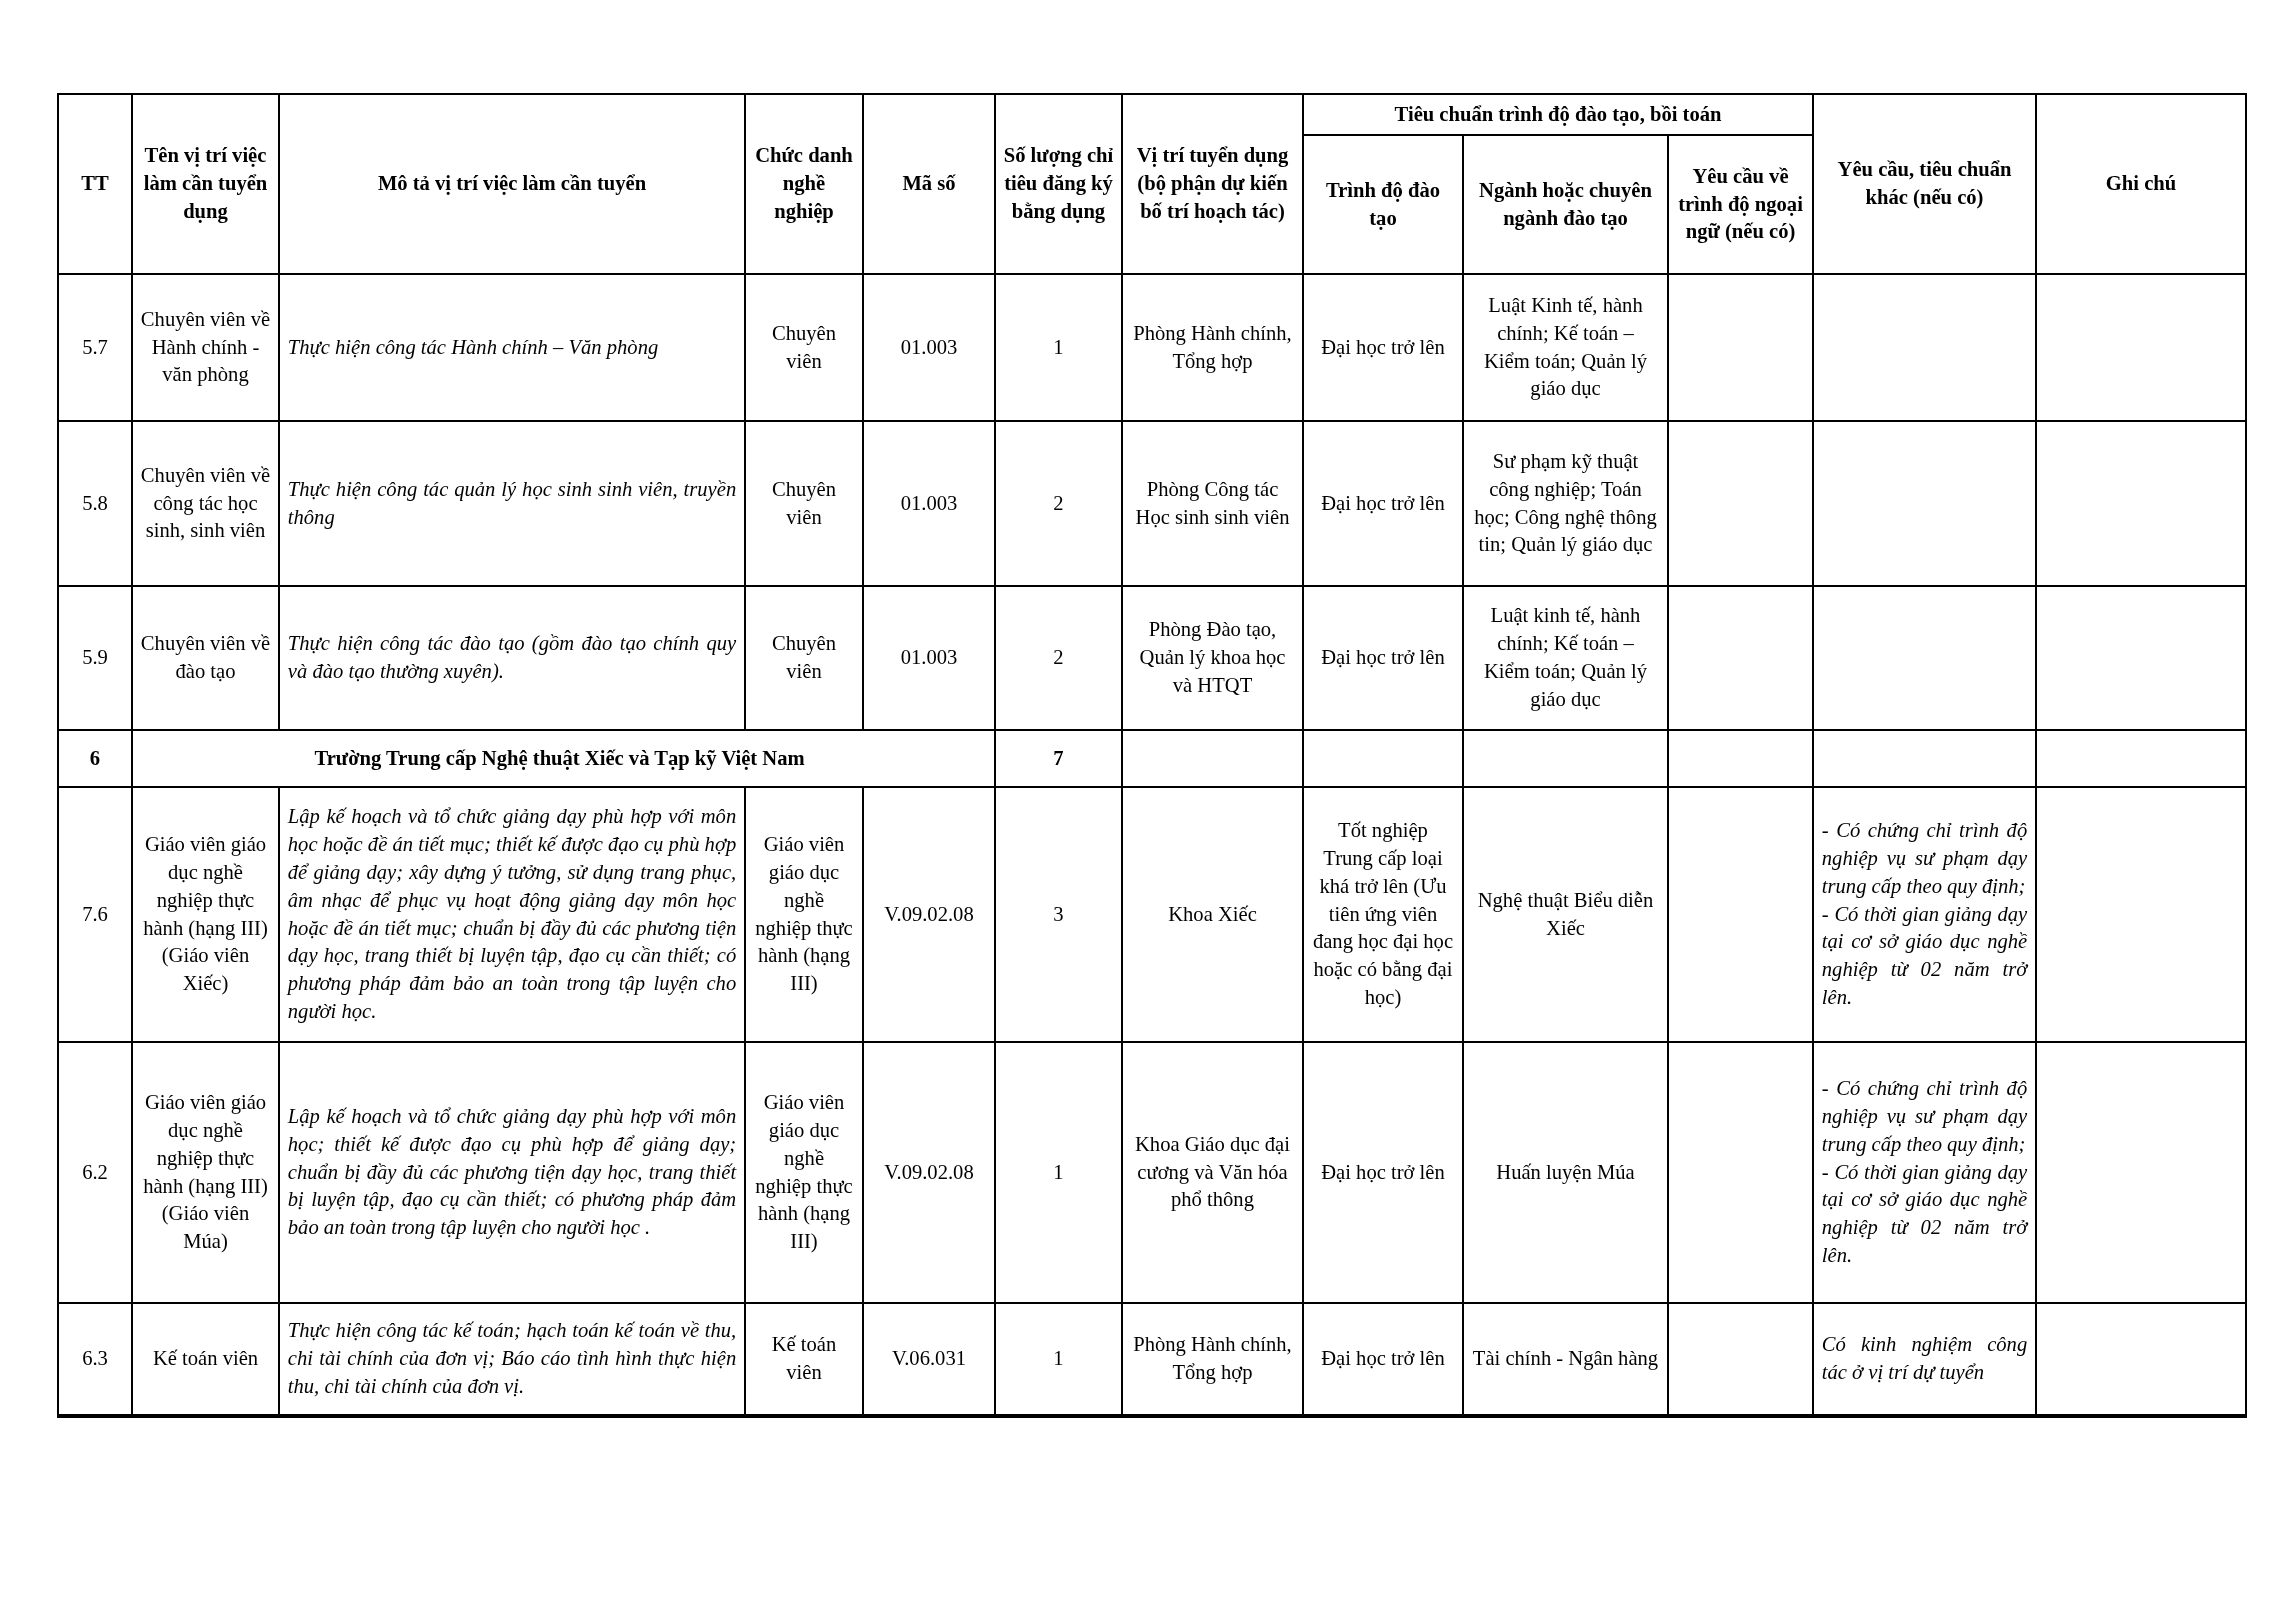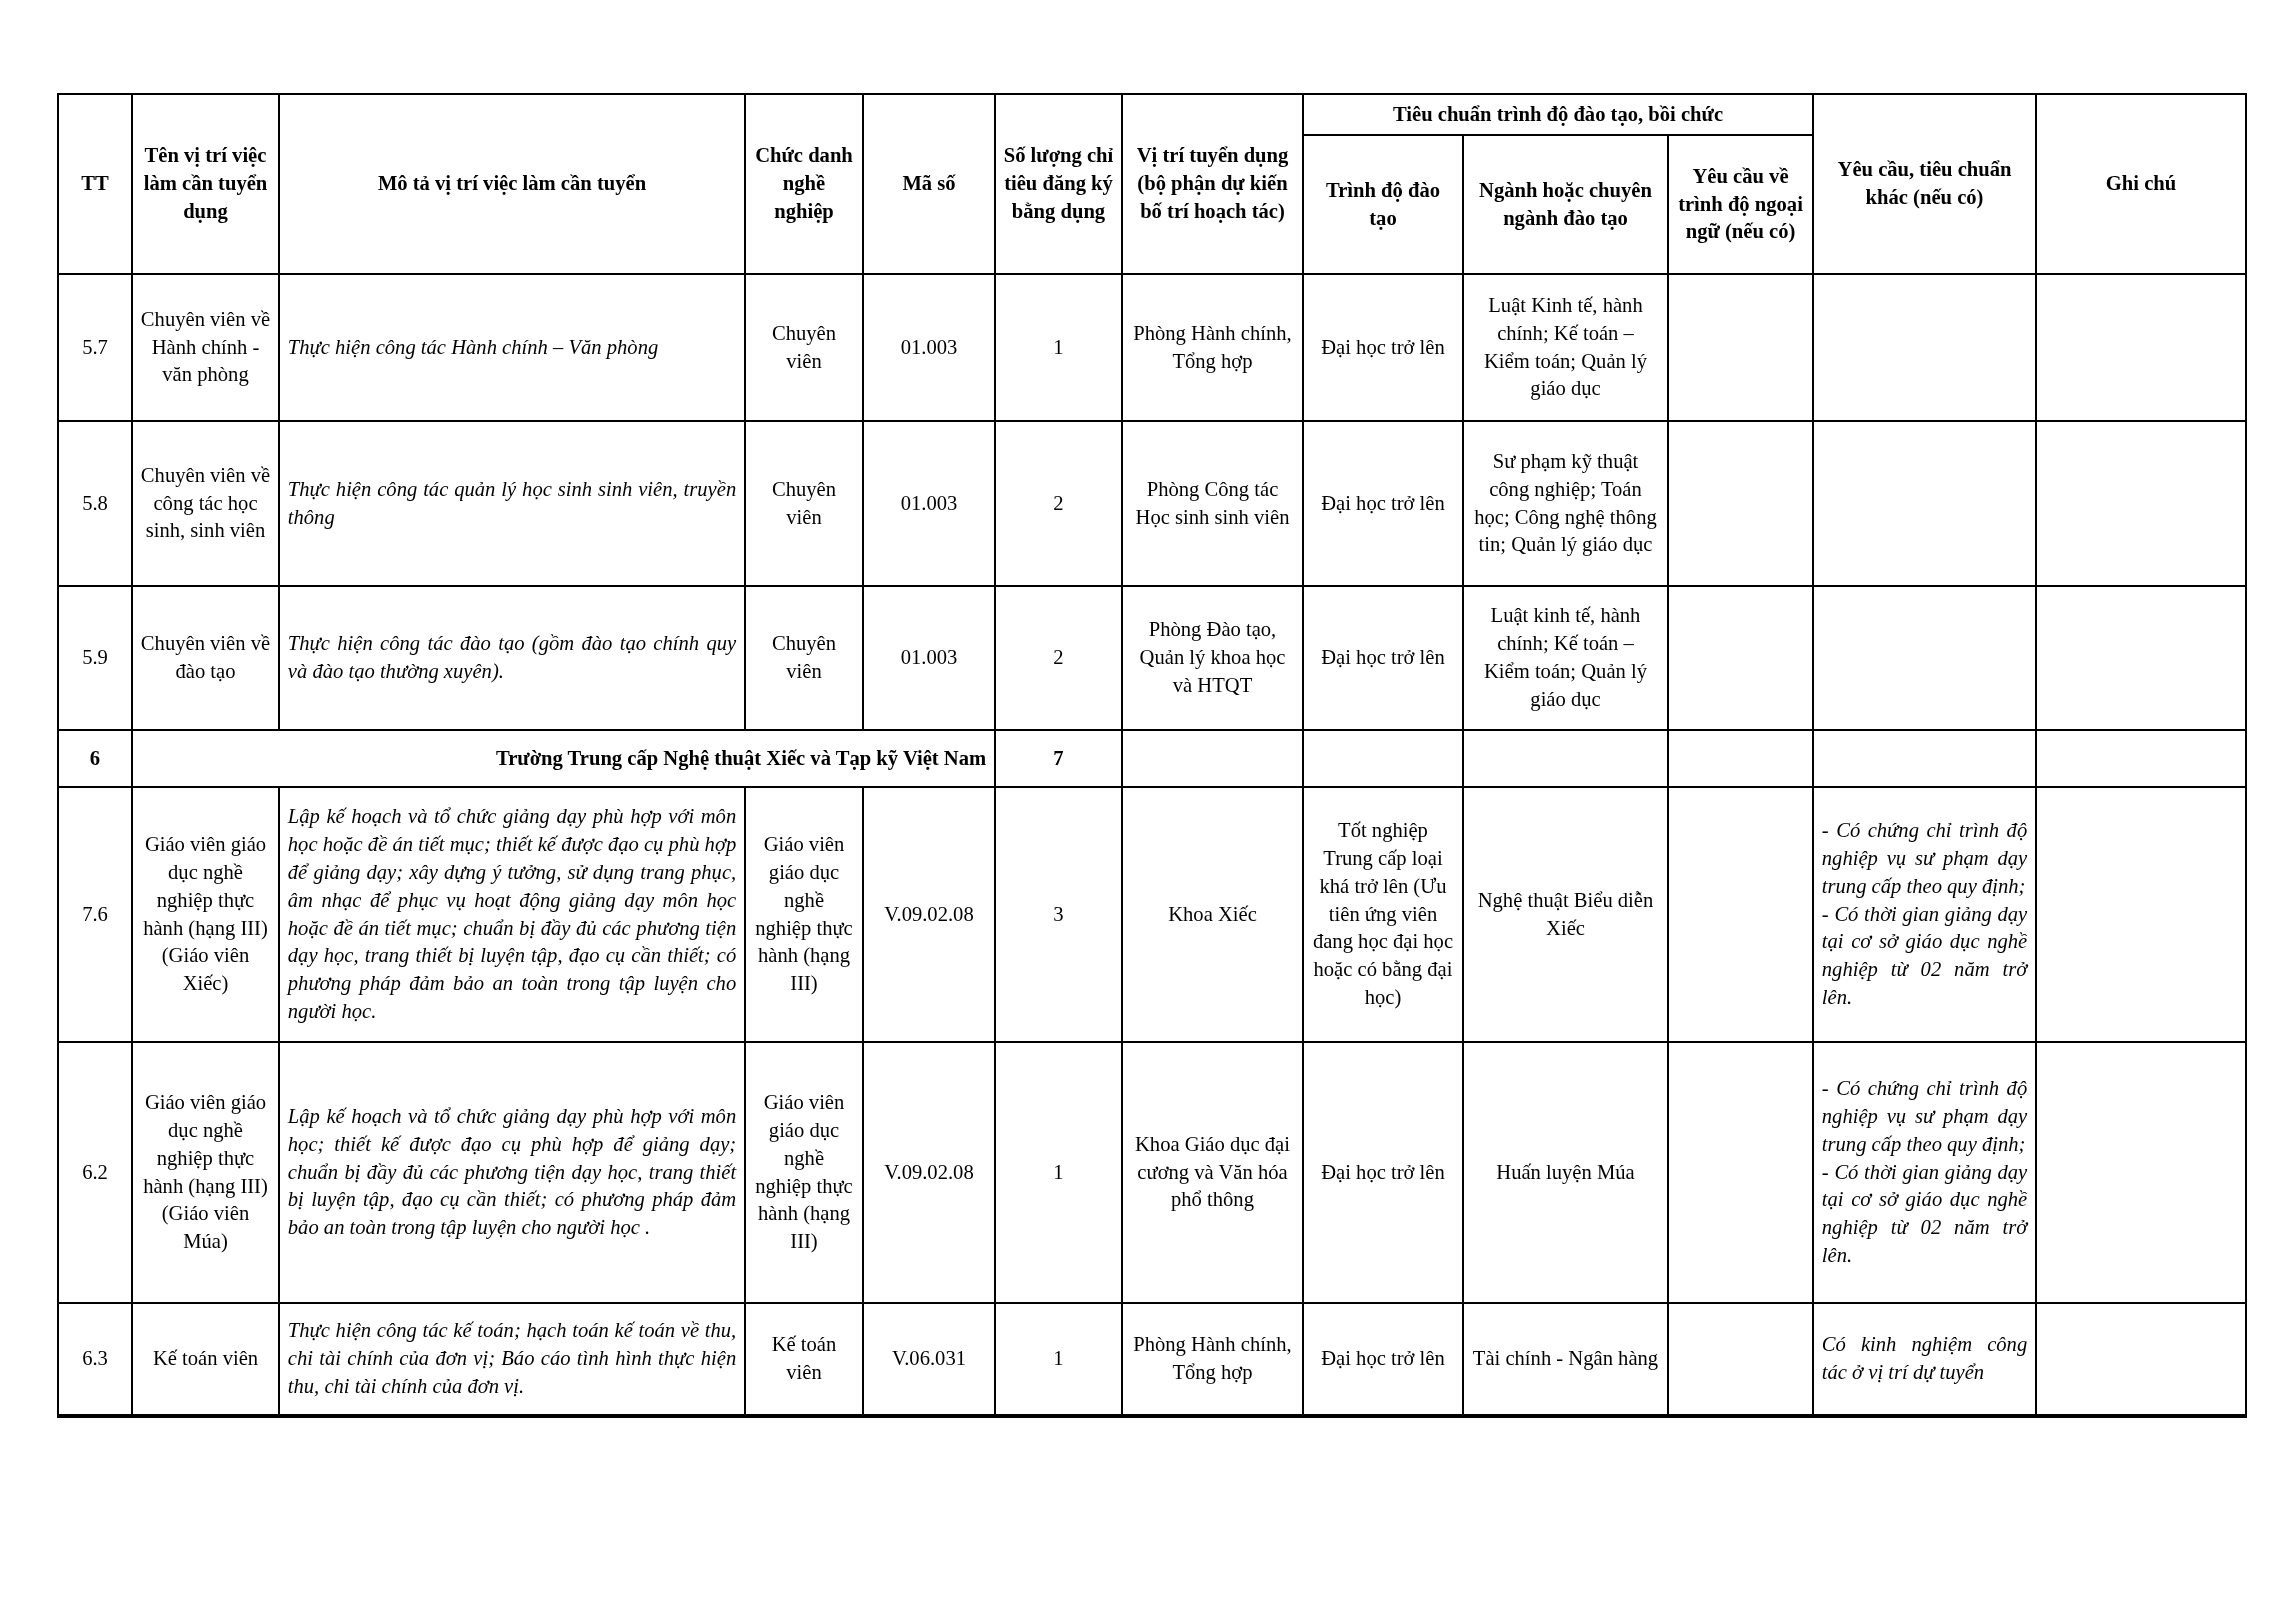--- a/index.html
+++ b/index.html
@@ -36,21 +36,21 @@
   .recruit thead th {
     font-weight: bold;
     text-align: center;
     padding: 2px 5.9px;
   }
   .recruit thead tr.h2 th { border-bottom: 2.9px solid #000; }
   .recruit td.c { text-align: center; }
   .recruit td.l { text-align: center; }
   .recruit td.j { text-align: justify; white-space: pre-line; font-style: italic; }
   .recruit tr.section td { font-weight: bold; }
-  .recruit tr.section td.name { text-align: right; padding-left: 0; }
+  .recruit tr.section td.name { text-align: center; padding-left: 0; }
   .recruit tbody tr:last-child td { border-bottom: 4.9px solid #000; }
 </style>
 </head>
 <body>
 
 <div class="page">
   <table class="recruit">
     <colgroup>
       <col style="width:74px">
         <col style="width:147px">
@@ -67,21 +67,21 @@
     </colgroup>
     <thead>
       <tr class="h1" style="height:41px">
         <th rowspan="2">TT</th>
         <th rowspan="2">Tên vị trí việc làm cần tuyển dụng</th>
         <th rowspan="2">Mô tả vị trí việc làm cần tuyển</th>
         <th rowspan="2">Chức danh nghề nghiệp</th>
         <th rowspan="2">Mã số</th>
         <th rowspan="2">Số lượng chỉ tiêu đăng ký bằng dụng</th>
         <th rowspan="2">Vị trí tuyển dụng (bộ phận dự kiến bố trí hoạch tác)</th>
-        <th colspan="3">Tiêu chuẩn trình độ đào tạo, bồi chức</th>
+        <th colspan="3">Tiêu chuẩn trình độ đào tạo, bồi toán</th>
         <th rowspan="2">Yêu cầu, tiêu chuẩn khác (nếu có)</th>
         <th rowspan="2">Ghi chú</th>
       </tr>
       <tr class="h2" style="height:139px">
         <th>Trình độ đào tạo</th>
         <th>Ngành hoặc chuyên ngành đào tạo</th>
         <th>Yêu cầu về trình độ ngoại ngữ (nếu có)</th>
       </tr>
     </thead>
     <tbody>

